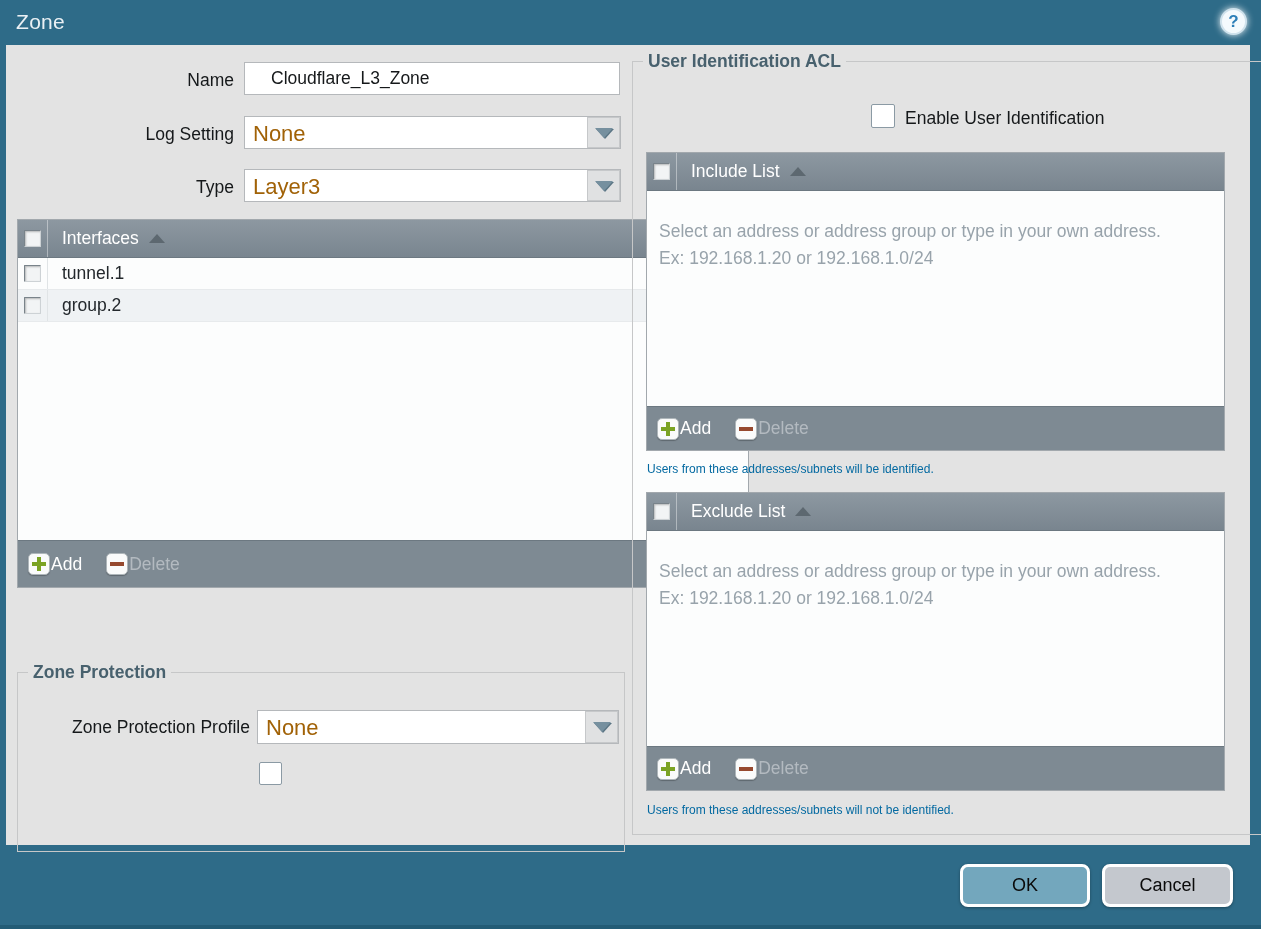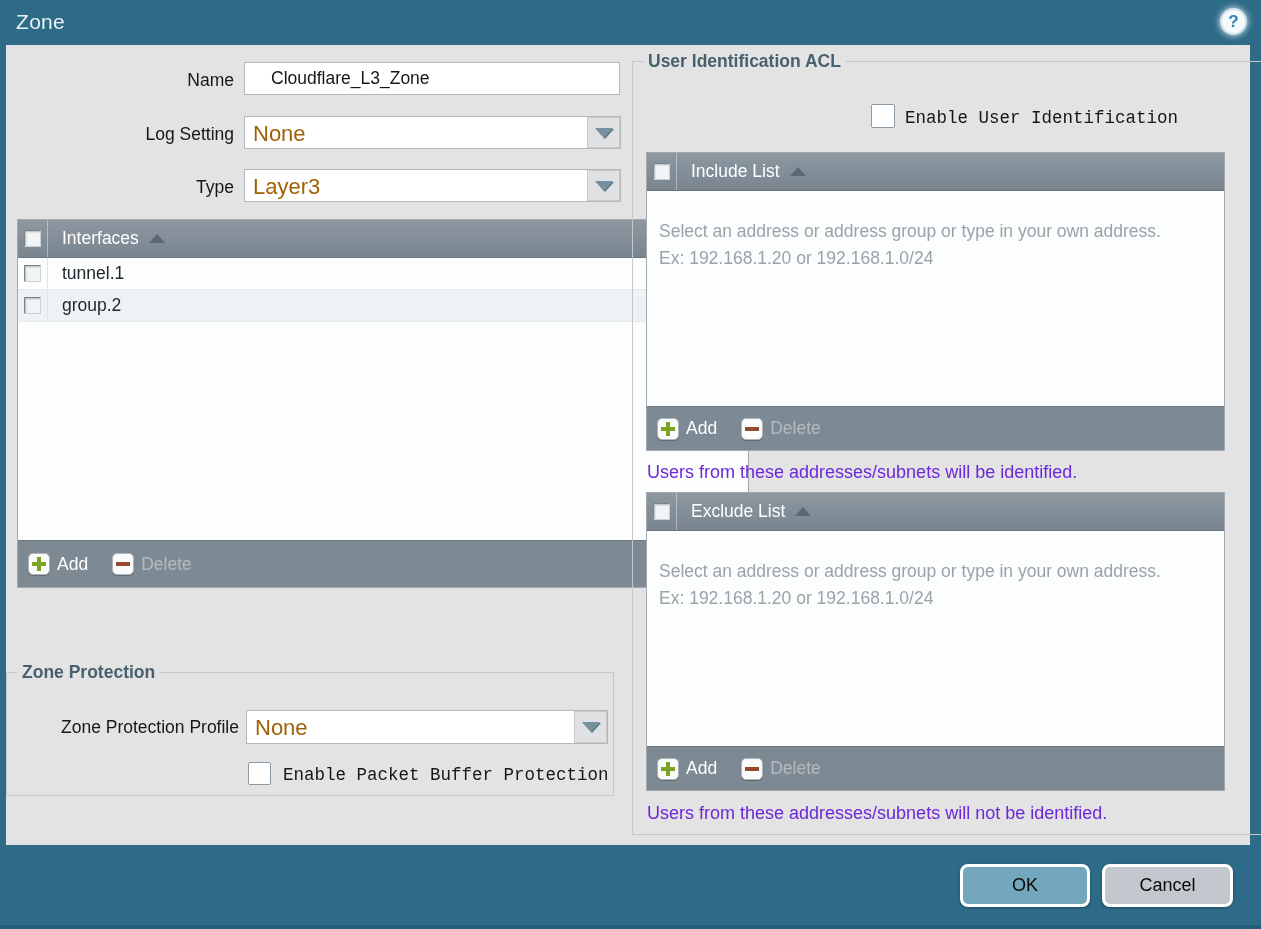--- a/index.html
+++ b/index.html
@@ -55,42 +55,42 @@
     border-right:8px solid transparent; border-bottom:9px solid #5d6870; margin-left:10px; }
   .tbl-b { position:absolute; left:0; right:0; top:38px; background:#fcfdfd; overflow:hidden; }
   .row { height:32px; display:flex; align-items:center; border-bottom:1px solid #e7eaec;
     cursor:pointer; }
   .row .cbcol { border-right:1px solid #e0e4e6; }
   .row-label { font-size:17.5px; color:#23282c; margin-left:14px; }
   .row-alt { background:#eff2f4; }
   .tbl-f { position:absolute; left:0; right:0; bottom:0; background:#7e8a93;
     border-top:1px solid #6c7881; display:flex; align-items:center; gap:24px;
     padding-left:10px; }
-  .gbtn { display:flex; align-items:center; gap:7px; cursor:pointer; }
+  .gbtn { display:flex; align-items:center; gap:1px; cursor:pointer; }
   .gbtn-label { font-size:17.5px; color:#ffffff; }
   .gbtn.disabled .gbtn-label { color:#b3bac0; cursor:default; }
   .ico { width:22px; height:22px; background:#fafbfb; border:1px solid #aeb6ba;
     border-radius:5px; position:relative; box-shadow:0 1px 1px rgba(0,0,0,0.25); flex:none; }
   .plus::before { content:""; position:absolute; left:3px; top:8px; width:14px; height:4px;
     background:#7ba324; }
   .plus::after { content:""; position:absolute; left:8px; top:3px; width:4px; height:14px;
     background:#7ba324; }
   .minus::before { content:""; position:absolute; left:3px; top:8px; width:14px; height:4px;
     background:#96492f; }
 
   
   .fset { position:absolute; border:1px solid #c6c7c8; }
   .legend { position:absolute; top:-11px; left:10px; background:#e3e3e3; padding:0 5px;
     font-size:17.5px; font-weight:bold; color:#48616e; white-space:nowrap; }
 
   .ph-text { position:absolute; left:12px; top:27px; width:505px; font-size:17.5px;
     line-height:27px; color:#98a3ab; }
-  .note { position:absolute; font-size:18px; color:#6d28d9; }
-
-  .cb-label { position:absolute; font-size:17.5px; color:#15181a; white-space:nowrap;font-family:Liberation Mono, monospace; }
+  .note { position:absolute; font-size:12px; color:#0369a1; }
+
+  .cb-label { position:absolute; font-size:17.5px; color:#15181a; white-space:nowrap; }
 
   
   .btn { position:absolute; height:43px; border-radius:8px; border:3px solid #ffffff;
     display:flex; align-items:center; justify-content:center; font-size:18px; color:#0a0a0a;
     cursor:pointer; box-shadow:0 1px 3px rgba(0,0,0,0.35); }
   .btn-ok { left:960px; top:864px; width:130px; background:#73a7bd; }
   .btn-cancel { left:1102px; top:864px; width:131px; background:#c4c8ce; }
 </style>
 </head>
 <body>
@@ -150,31 +150,30 @@
           <span class="ico plus"></span>
           <span class="gbtn-label">Add</span>
         </div>
         <div class="gbtn disabled">
           <span class="ico minus"></span>
           <span class="gbtn-label">Delete</span>
         </div>
       </div>
     </div>
 
-    <div class="fset" style="left:0; top:627px; width:608px; height:124px;">
+    <div class="fset" style="left:11px; top:627px; width:608px; height:180px;">
       <span class="legend">Zone Protection</span>
       <div class="flabel" style="top:44px; width:232px;">Zone Protection Profile</div>
       <div class="combo" style="left:239px; top:37px; width:362px; height:34px;">
         <div class="combo-text">None</div>
         <div class="combo-trig">
           <div class="tri-down"></div>
         </div>
       </div>
       <span class="cb-l" style="position:absolute; left:241px; top:89px; width:23px; height:23px;"></span>
-      <span class="cb-label" style="left:276px; top:92px;">Enable Packet Buffer Protection</span>
     </div>
 
     <div class="fset" style="left:626px; top:16px; width:714px; height:774px;">
       <span class="legend">User Identification ACL</span>
 
       <span class="cb-l" style="position:absolute; left:238px; top:42px; width:24px; height:24px;"></span>
       <span class="cb-label" style="left:272px; top:46px;">Enable User Identification</span>
 
       <div class="tbl" style="left:13px; top:90px; width:579px; height:299px;">
         <div class="tbl-h">

